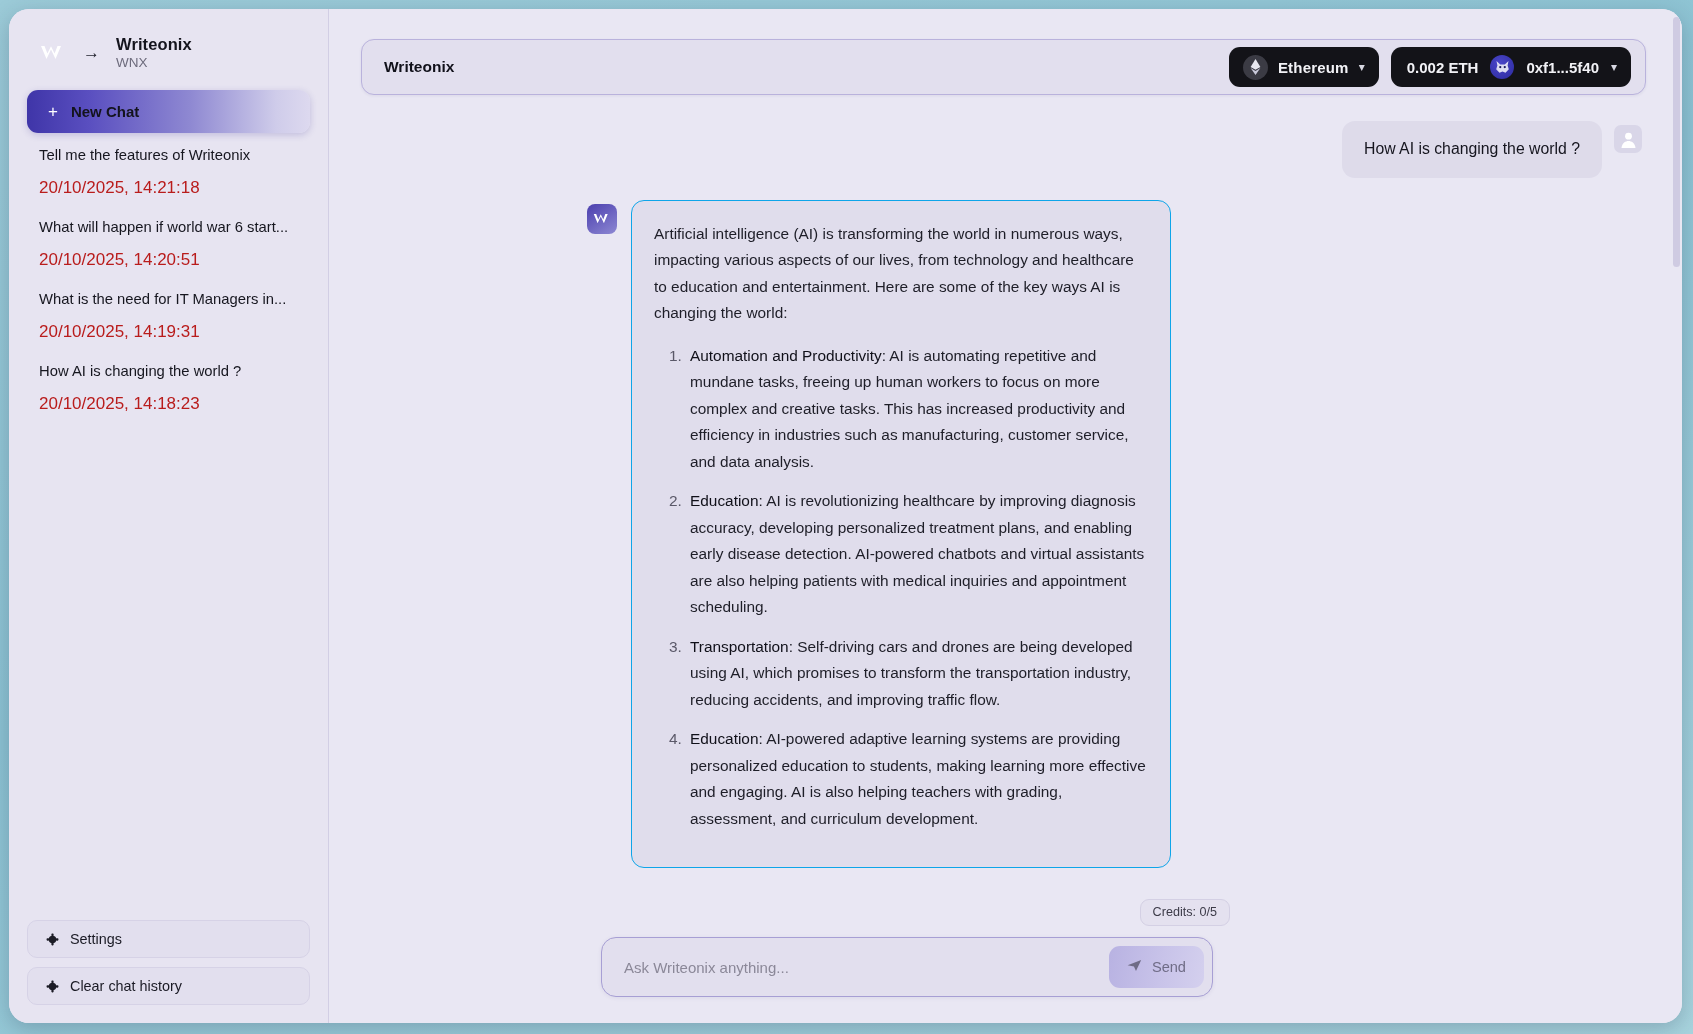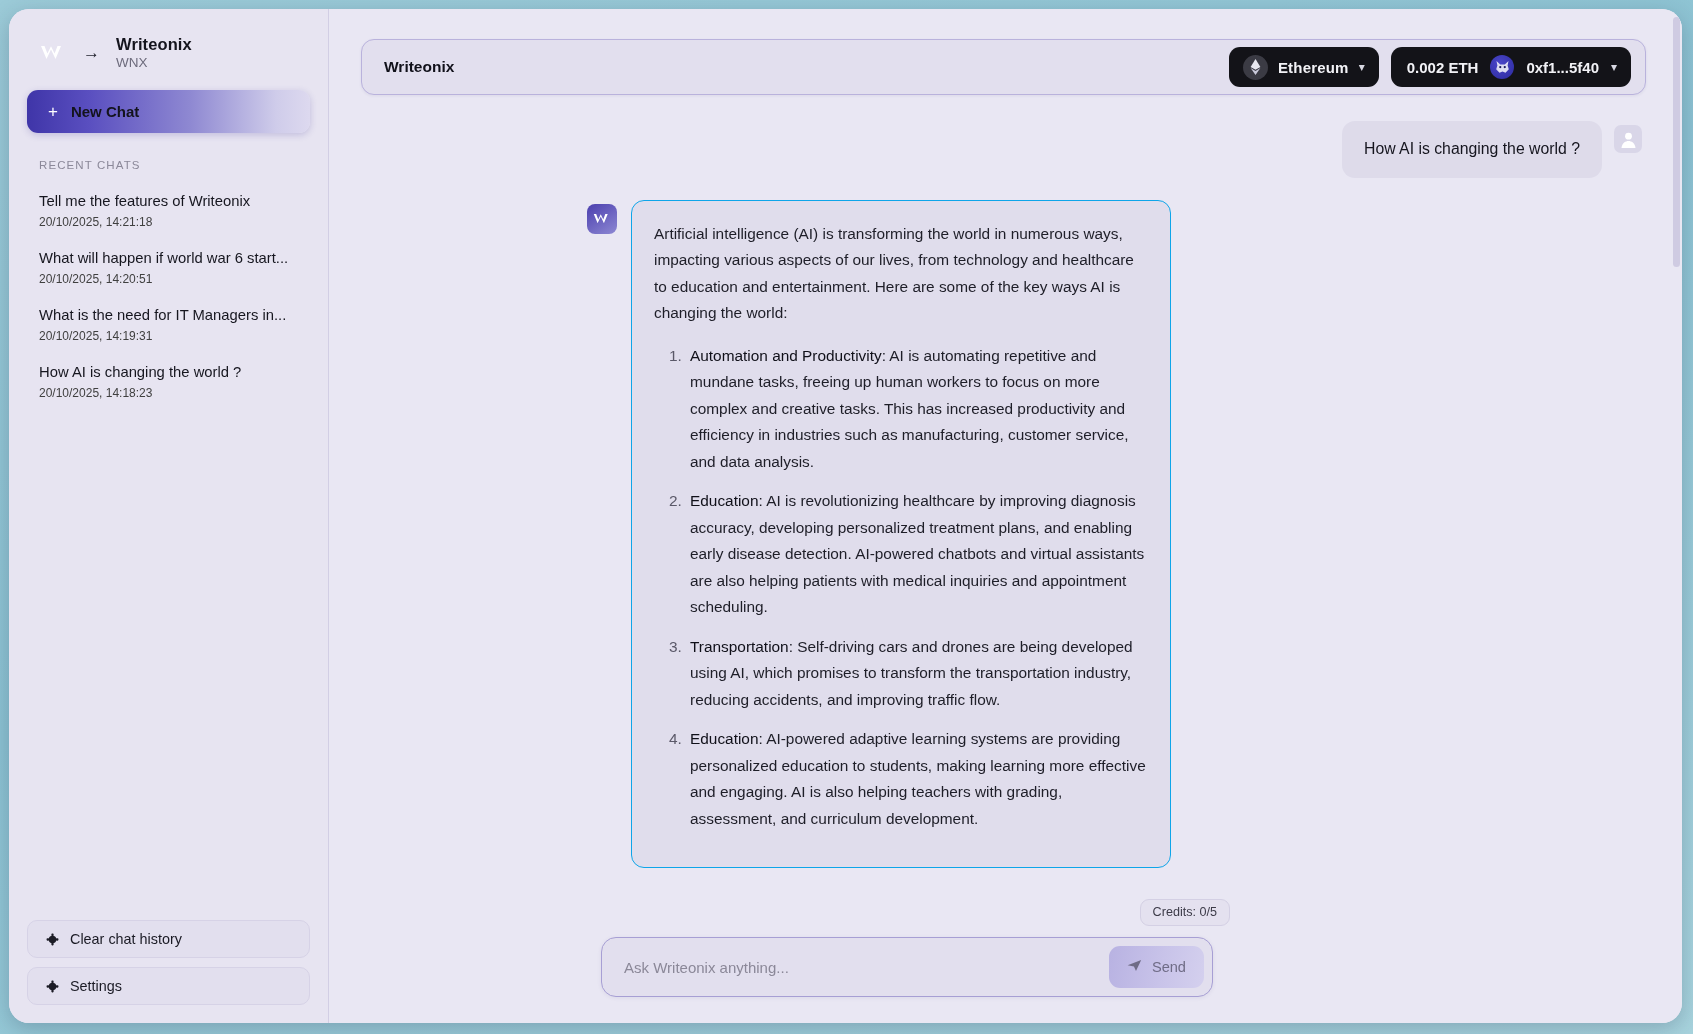--- a/index.html
+++ b/index.html
@@ -115,23 +115,23 @@
   }
   .chat-item-title {
     font-size: 14.8px;
     color: #16161f;
     line-height: 1.35;
     white-space: nowrap;
     overflow: hidden;
     text-overflow: ellipsis;
   }
   .chat-item-time {
-    margin-top: 3px;
-    font-size: 12px;
-    color: #404040;
+    margin-top: 12px;
+    font-size: 17px;
+    color: #b91c1c;
   }
 
   .sidebar-footer {
     padding: 0 18px;
     display: flex;
     flex-direction: column;
     gap: 9px;
   }
   .footer-btn {
     height: 38px;
@@ -355,21 +355,20 @@
           <span class="brand-name">Writeonix</span>
           <span class="brand-ticker">WNX</span>
         </span>
       </div>
 
       <div class="new-chat-btn">
         <span class="new-chat-plus">+</span>
         <span class="new-chat-label">New Chat</span>
       </div>
 
-      <div class="recent-title">RECENT CHATS</div>
 
       <div id="chat-list">
         <div class="chat-item">
           <div class="chat-item-title">Tell me the features of Writeonix</div>
           <div class="chat-item-time">20/10/2025, 14:21:18</div>
         </div>
         <div class="chat-item">
           <div class="chat-item-title">What will happen if world war 6 start...</div>
           <div class="chat-item-time">20/10/2025, 14:20:51</div>
         </div>
@@ -387,33 +386,33 @@
         <div class="footer-btn">
           <span class="footer-icon">
             <svg width="13" height="13" viewBox="0 0 16 16" aria-hidden="true">
               <circle cx="8" cy="8" r="4.6" fill="#1c1c26"></circle>
               <rect x="6.6" y="0.7" width="2.8" height="3.2" rx="1" fill="#1c1c26"></rect>
               <rect x="6.6" y="12.1" width="2.8" height="3.2" rx="1" fill="#1c1c26"></rect>
               <rect x="0.7" y="6.6" width="3.2" height="2.8" rx="1" fill="#1c1c26"></rect>
               <rect x="12.1" y="6.6" width="3.2" height="2.8" rx="1" fill="#1c1c26"></rect>
             </svg>
           </span>
-          <span>Clear chat history</span>
+          <span>Settings</span>
         </div>
         <div class="footer-btn">
           <span class="footer-icon">
             <svg width="13" height="13" viewBox="0 0 16 16" aria-hidden="true">
               <circle cx="8" cy="8" r="4.6" fill="#1c1c26"></circle>
               <rect x="6.6" y="0.7" width="2.8" height="3.2" rx="1" fill="#1c1c26"></rect>
               <rect x="6.6" y="12.1" width="2.8" height="3.2" rx="1" fill="#1c1c26"></rect>
               <rect x="0.7" y="6.6" width="3.2" height="2.8" rx="1" fill="#1c1c26"></rect>
               <rect x="12.1" y="6.6" width="3.2" height="2.8" rx="1" fill="#1c1c26"></rect>
             </svg>
           </span>
-          <span>Settings</span>
+          <span>Clear chat history</span>
         </div>
       </div>
 
     </aside>
 
     <section id="main">
 
       <header id="topbar">
         <span id="topbar-title">Writeonix</span>
 

